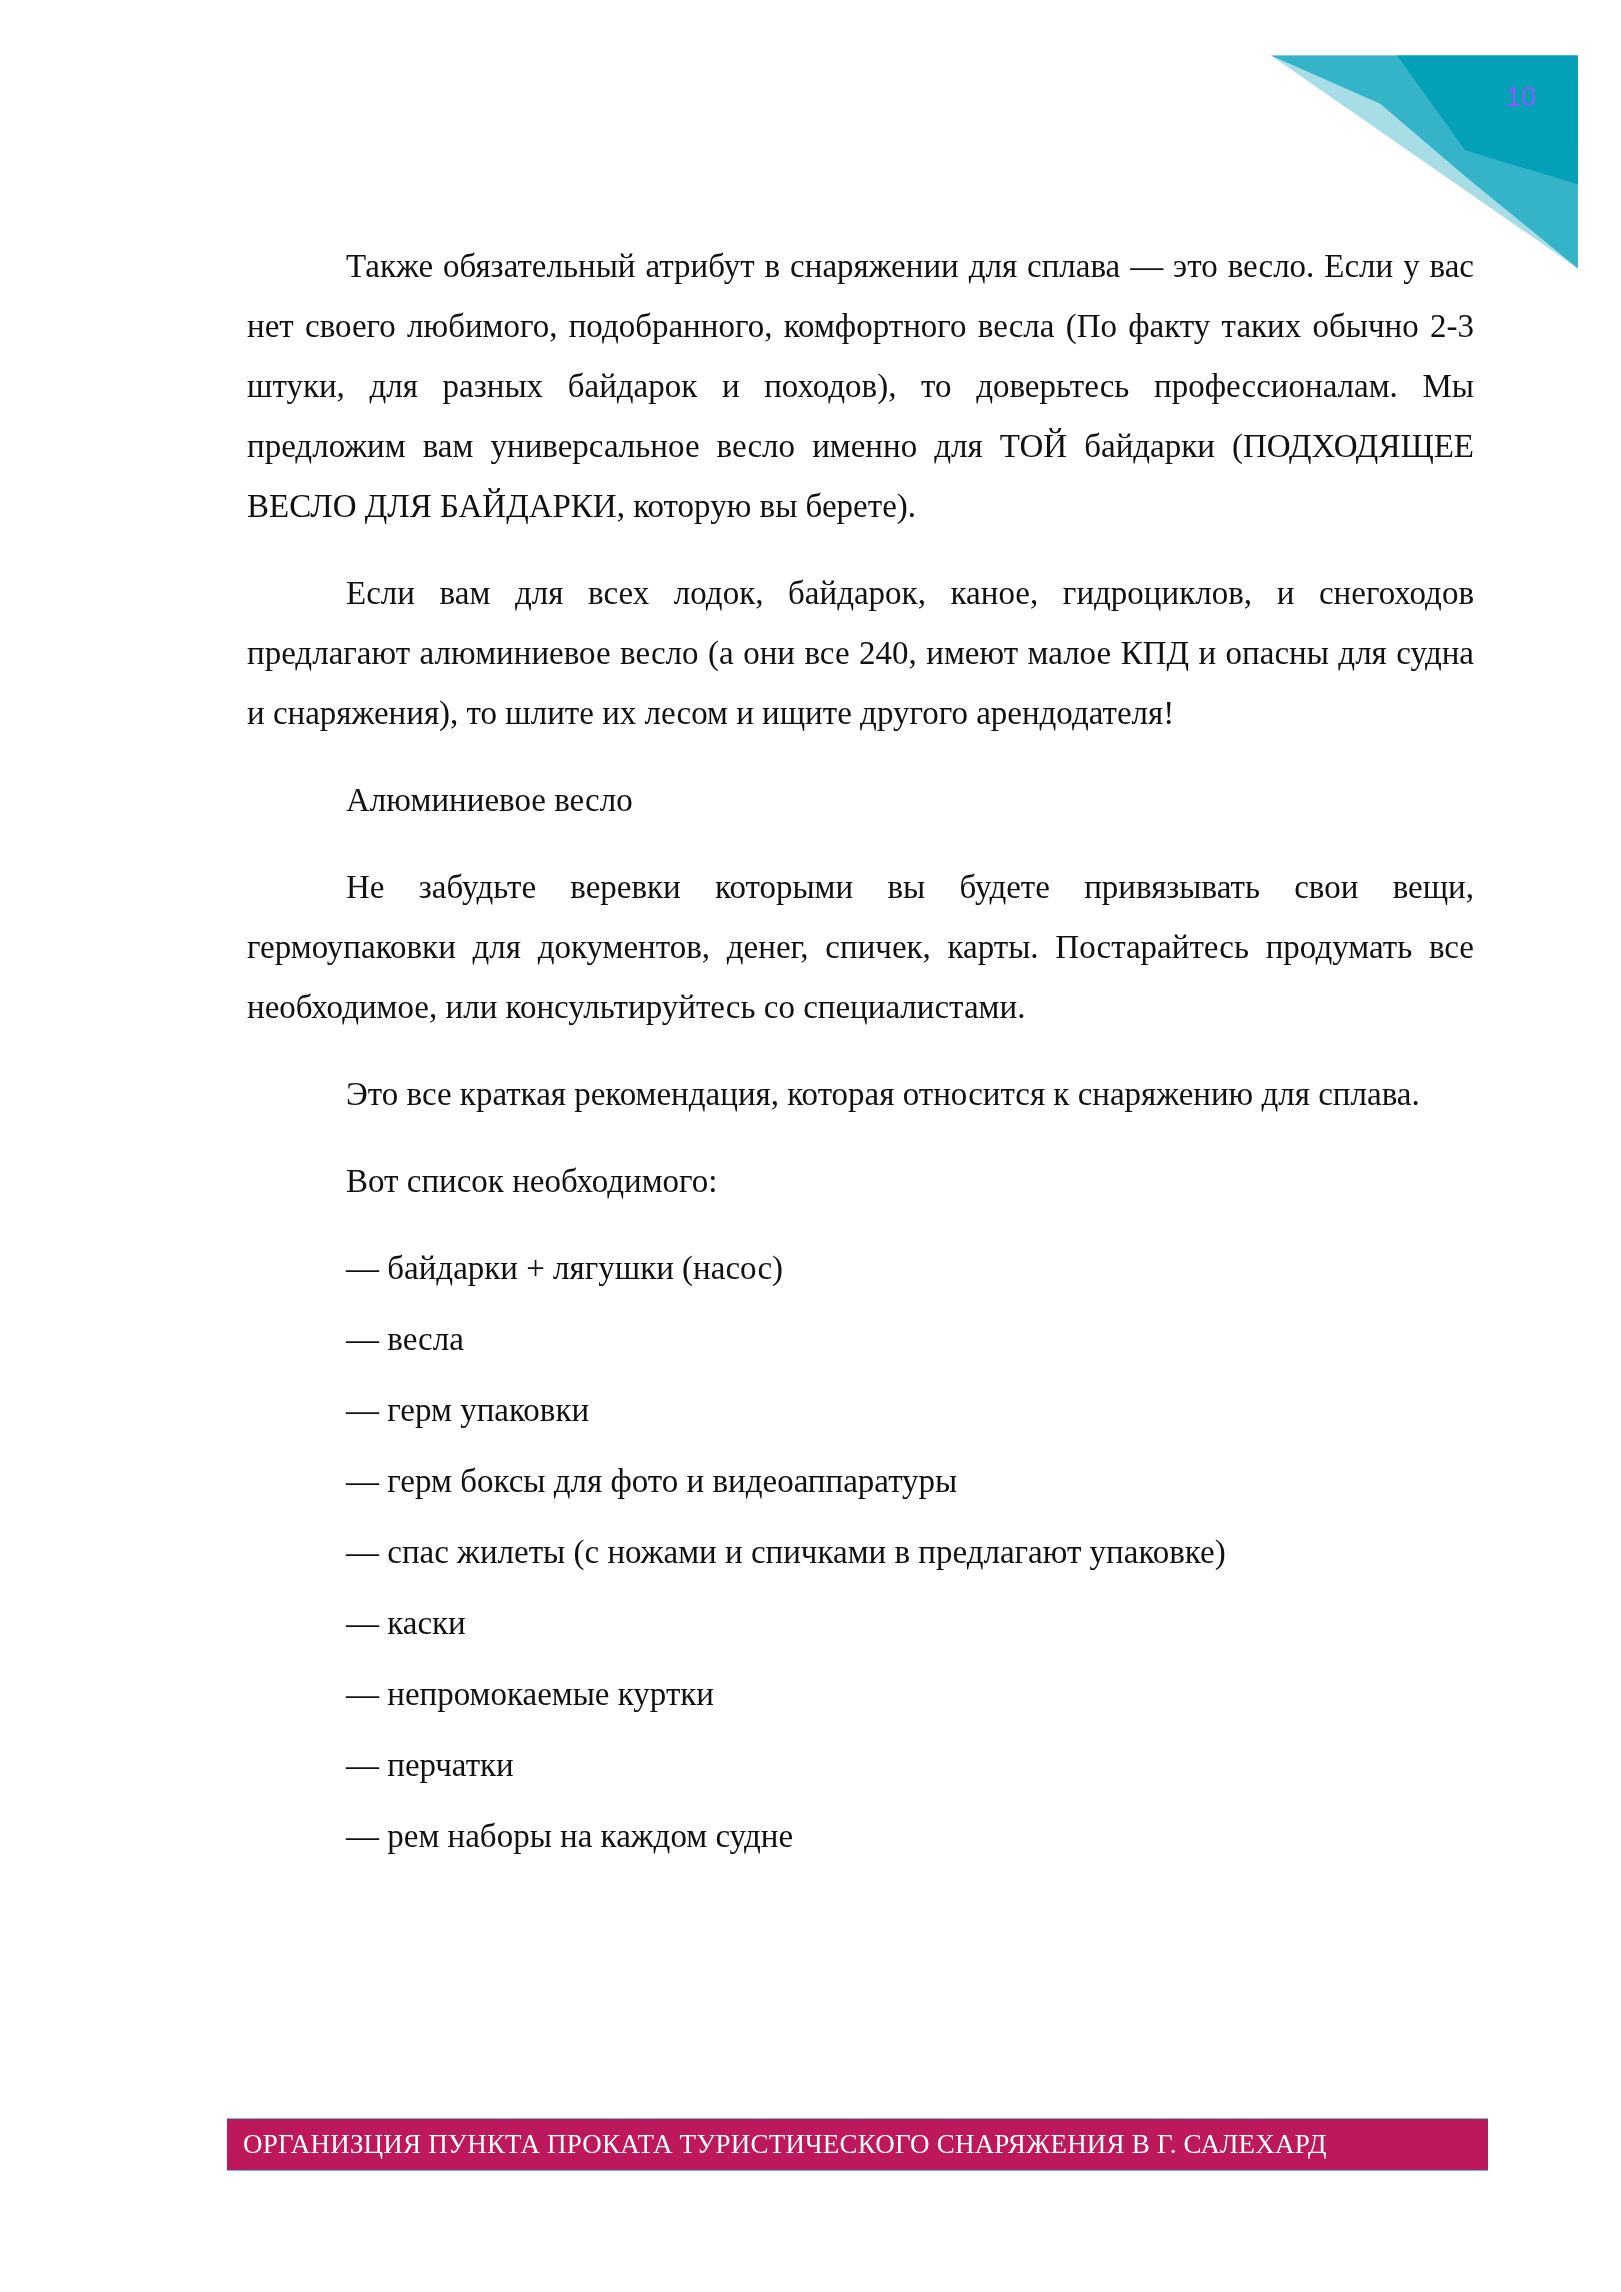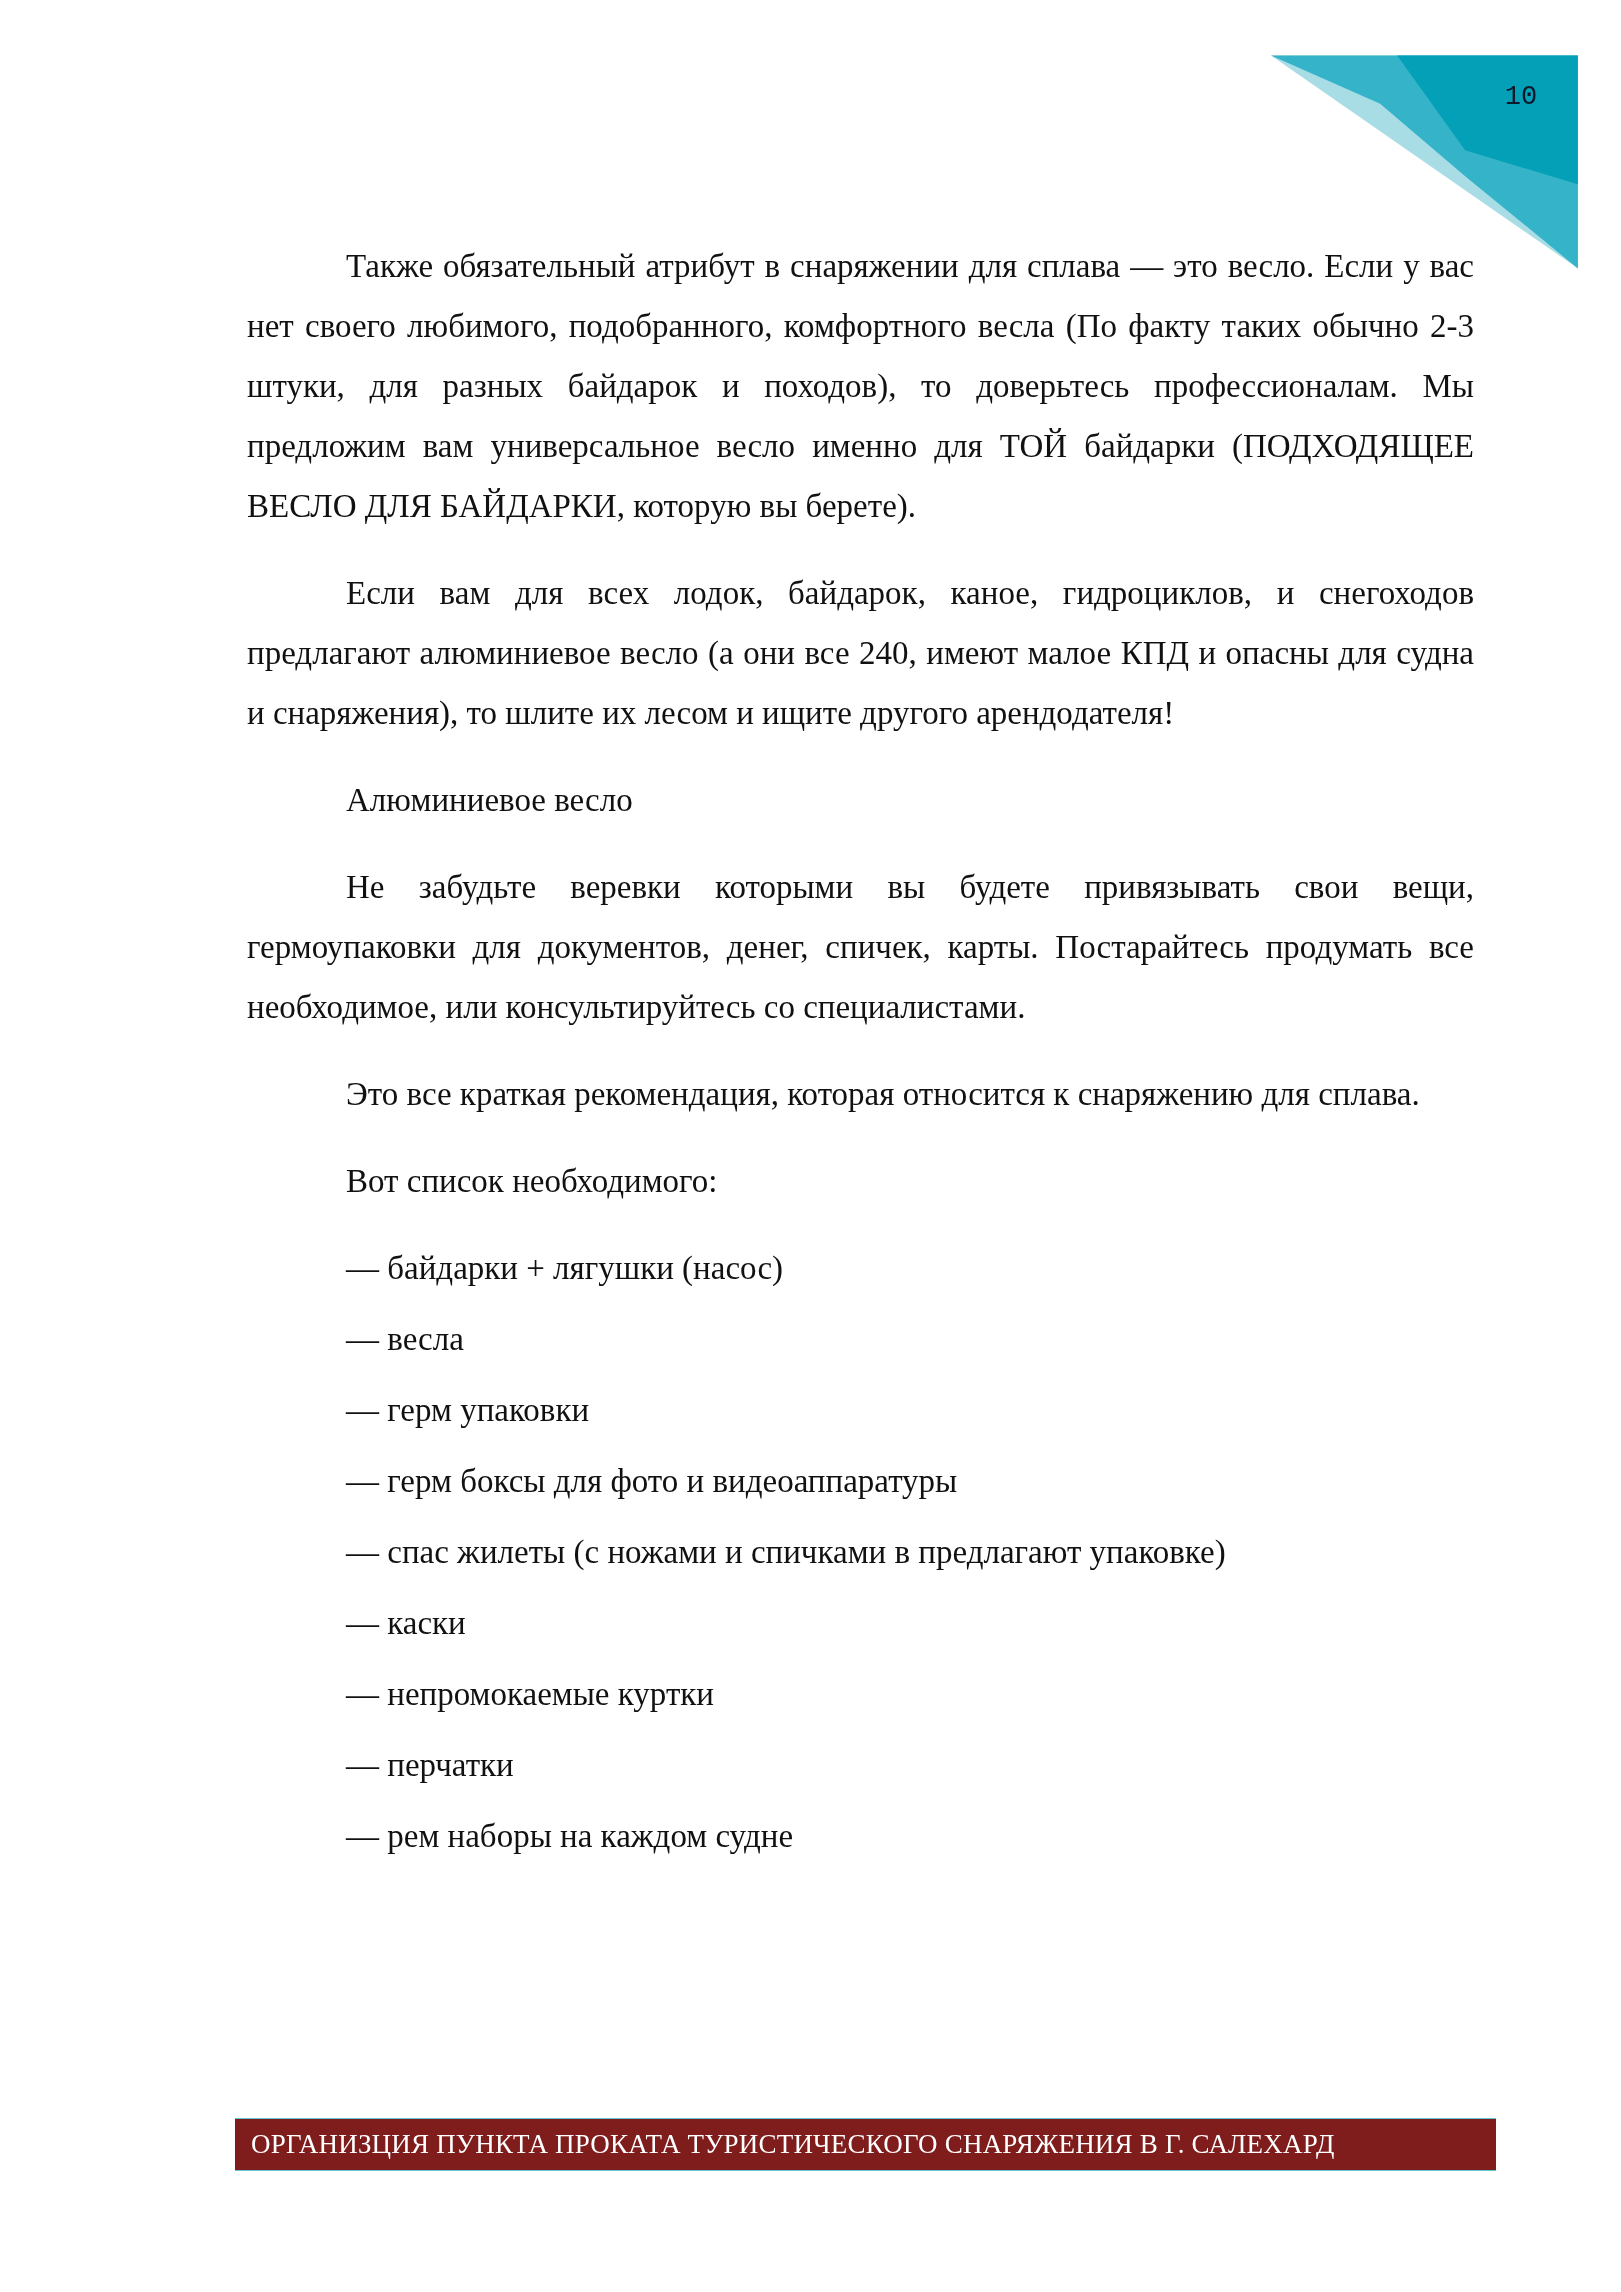--- a/index.html
+++ b/index.html
@@ -21,23 +21,23 @@
     top: 49px;
     width: 340px;
     height: 233px;
   }
   .page-number {
     position: absolute;
     left: 1487px;
     top: 79px;
     width: 68px;
     text-align: center;
-    font-family: Liberation Mono, monospace;
+    font-family: Liberation Sans, sans-serif;
     font-size: 27px;
-    color: #0f172a;
+    color: #8b5cf6;
     line-height: 36px;
   }
   .body-text {
     position: absolute;
     left: 247px;
     top: 236px;
     width: 1227px;
     font-family: "Liberation Serif", serif;
     font-size: 33px;
     line-height: 60px;
@@ -54,25 +54,25 @@
     padding: 0;
   }
   .list li {
     padding-left: 99px;
     height: 44px;
     margin-bottom: 27px;
     white-space: nowrap;
   }
   .footer-bar {
     position: absolute;
-    left: 235px;
+    left: 227px;
     top: 2118px;
     width: 1261px;
     height: 53px;
-    background: #7f1d1d;
+    background: #be185d;
     border-top: 0.9px solid #5fc8d6;
     border-bottom: 0.9px solid #5fc8d6;
     box-sizing: border-box;
   }
   .footer-text {
     position: absolute;
     left: 16px;
     top: 0;
     line-height: 51px;
     font-family: "Liberation Serif", serif;

